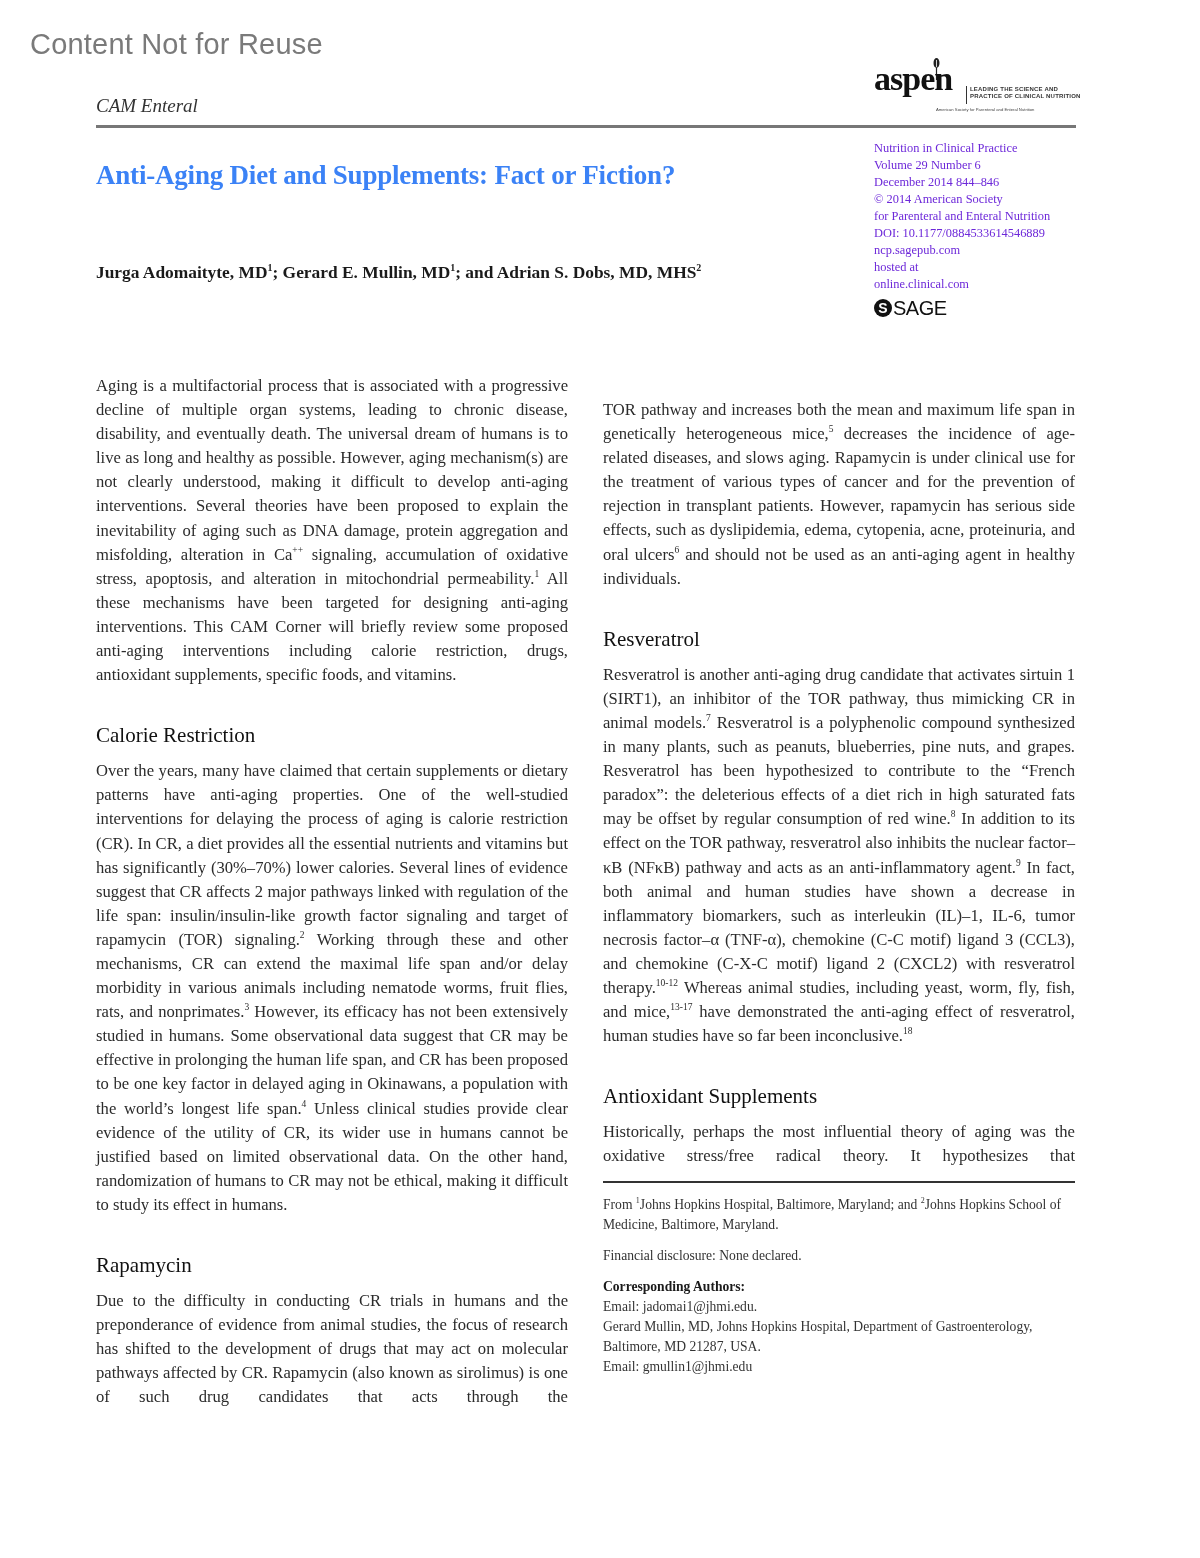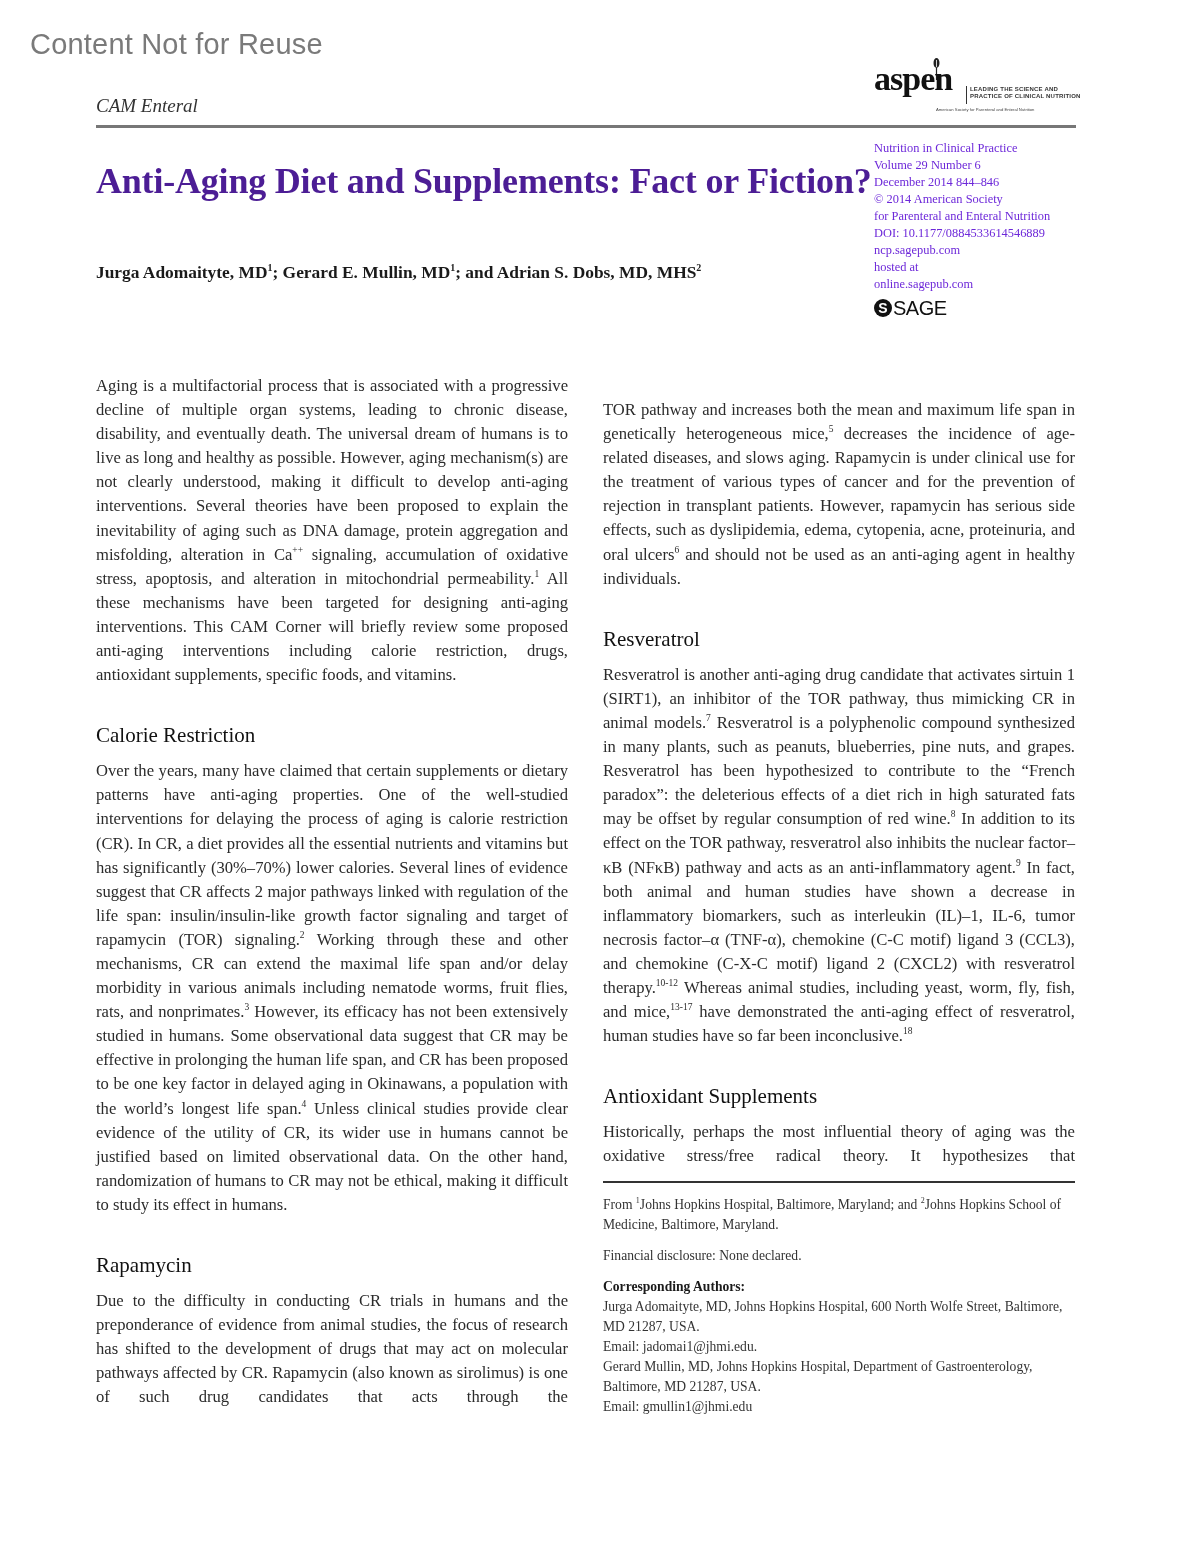--- a/index.html
+++ b/index.html
@@ -55,21 +55,21 @@
   .sage .s-circle {
     width: 18px; height: 18px; border-radius: 50%; background: #111; color: #fff;
     font-family: "Liberation Sans", sans-serif; font-weight: bold; font-size: 14px;
     display: flex; align-items: center; justify-content: center; margin-right: 1px;
   }
   .sage .s-text {
     font-family: "Liberation Sans", sans-serif; font-size: 20px; color: #111; letter-spacing: -0.5px;
   }
   .title {
     position: absolute; left: 96px; top: 160px;
-    font-size: 36px; font-weight: bold; color: #4c1d95;
+    font-size: 27px; font-weight: bold; color: #3b82f6;
     font-family: "Liberation Serif", serif; letter-spacing: -0.2px;
   }
   .authors {
     position: absolute; left: 96px; top: 262px;
     font-size: 17.4px; font-weight: bold; color: #1a1a1a; white-space: nowrap;
   }
   .authors sup { font-size: 10px; vertical-align: 7px; line-height: 0; }
   .col {
     position: absolute; width: 472px;
     font-size: 16.6px; line-height: 24.1px; text-align: justify; color: #2b2b2b;
@@ -120,21 +120,21 @@
 
 <div class="meta" id="meta">
     <div>Nutrition in Clinical Practice</div>
     <div>Volume 29 Number 6</div>
     <div>December 2014 844–846</div>
     <div>© 2014 American Society</div>
     <div>for Parenteral and Enteral Nutrition</div>
     <div>DOI: 10.1177/0884533614546889</div>
     <div>ncp.sagepub.com</div>
     <div>hosted at</div>
-    <div>online.sagepub.com</div>
+    <div>online.clinical.com</div>
   </div>
 
 <div class="sage">
   <span class="s-circle">S</span>
   <span class="s-text">SAGE</span>
 </div>
 
 <h1 class="title" style="margin:0">Anti-Aging Diet and Supplements: Fact or Fiction?</h1>
 
 <div class="authors" id="authors"><span>Jurga Adomaityte, MD</span><sup>1</sup>; <span>Gerard E. Mullin, MD</span><sup>1</sup>; and <span>Adrian S. Dobs, MD, MHS</span><sup>2</sup></div>
@@ -163,18 +163,17 @@
   <p style="text-align-last: justify;">Historically, perhaps the most influential theory of aging was the oxidative stress/free radical theory. It hypothesizes that</p>
 </div>
 
 <div class="footnote-rule"></div>
 
 <div class="notes">
   <p>From <sup>1</sup>Johns Hopkins Hospital, Baltimore, Maryland; and <sup>2</sup>Johns Hopkins School of Medicine, Baltimore, Maryland.</p>
   <p>Financial disclosure: None declared.</p>
   <div class="ca">
     <p class="ca-head">Corresponding Authors:</p>
-    <p>Jurga Adomaityte, MD, Johns Hopkins Hospital, 600 North Wolfe Street, Baltimore, MD 21287, USA.</p>
     <p>Email: jadomai1@jhmi.edu.</p>
     <p>Gerard Mullin, MD, Johns Hopkins Hospital, Department of Gastroenterology, Baltimore, MD 21287, USA.</p>
     <p>Email: gmullin1@jhmi.edu</p>
   </div>
 </div>
 
 </body></html>

